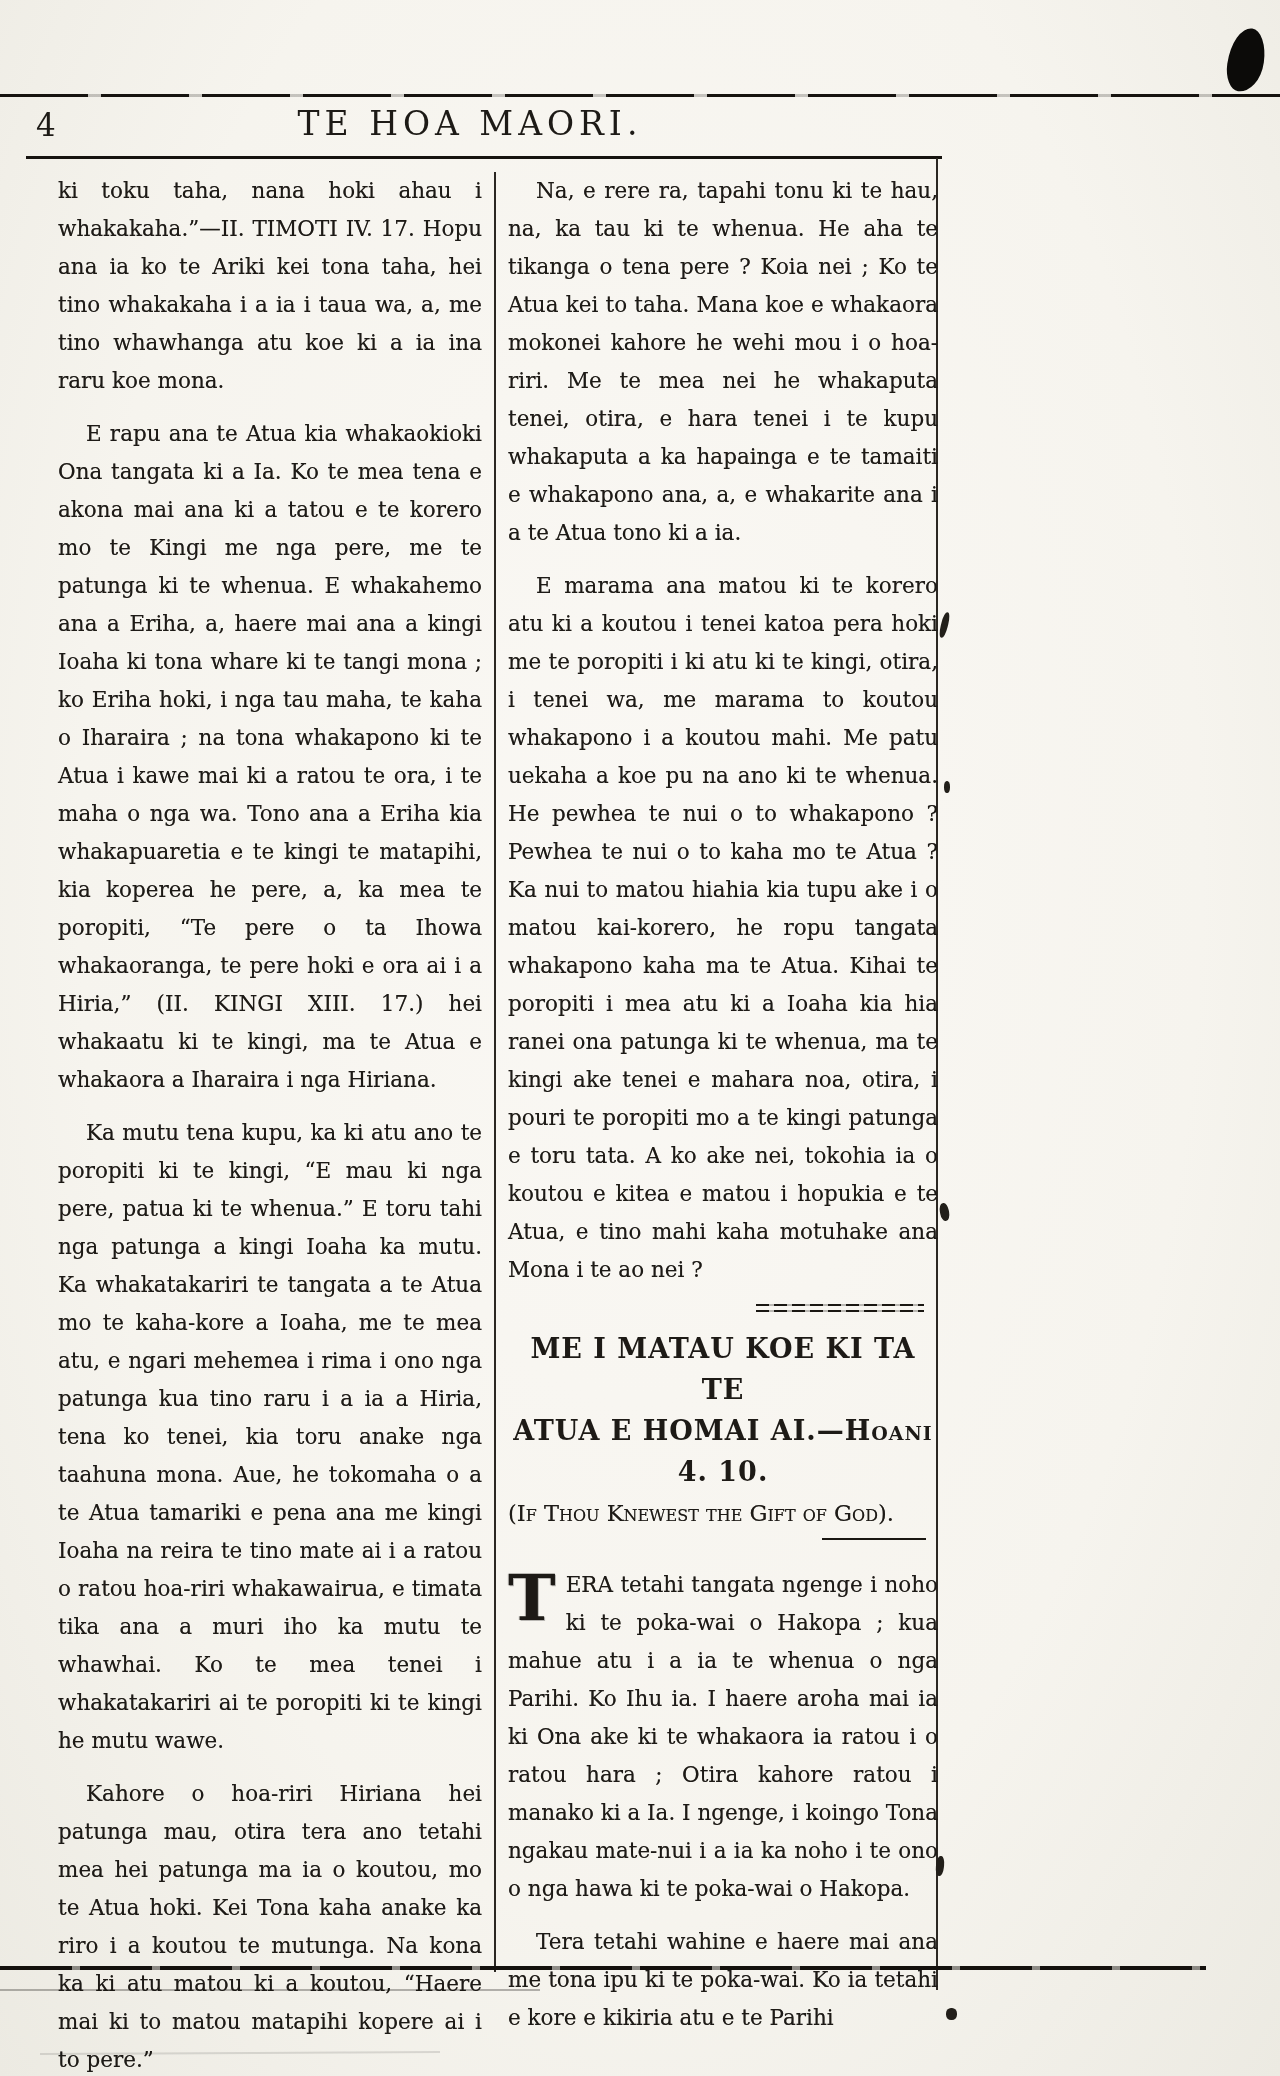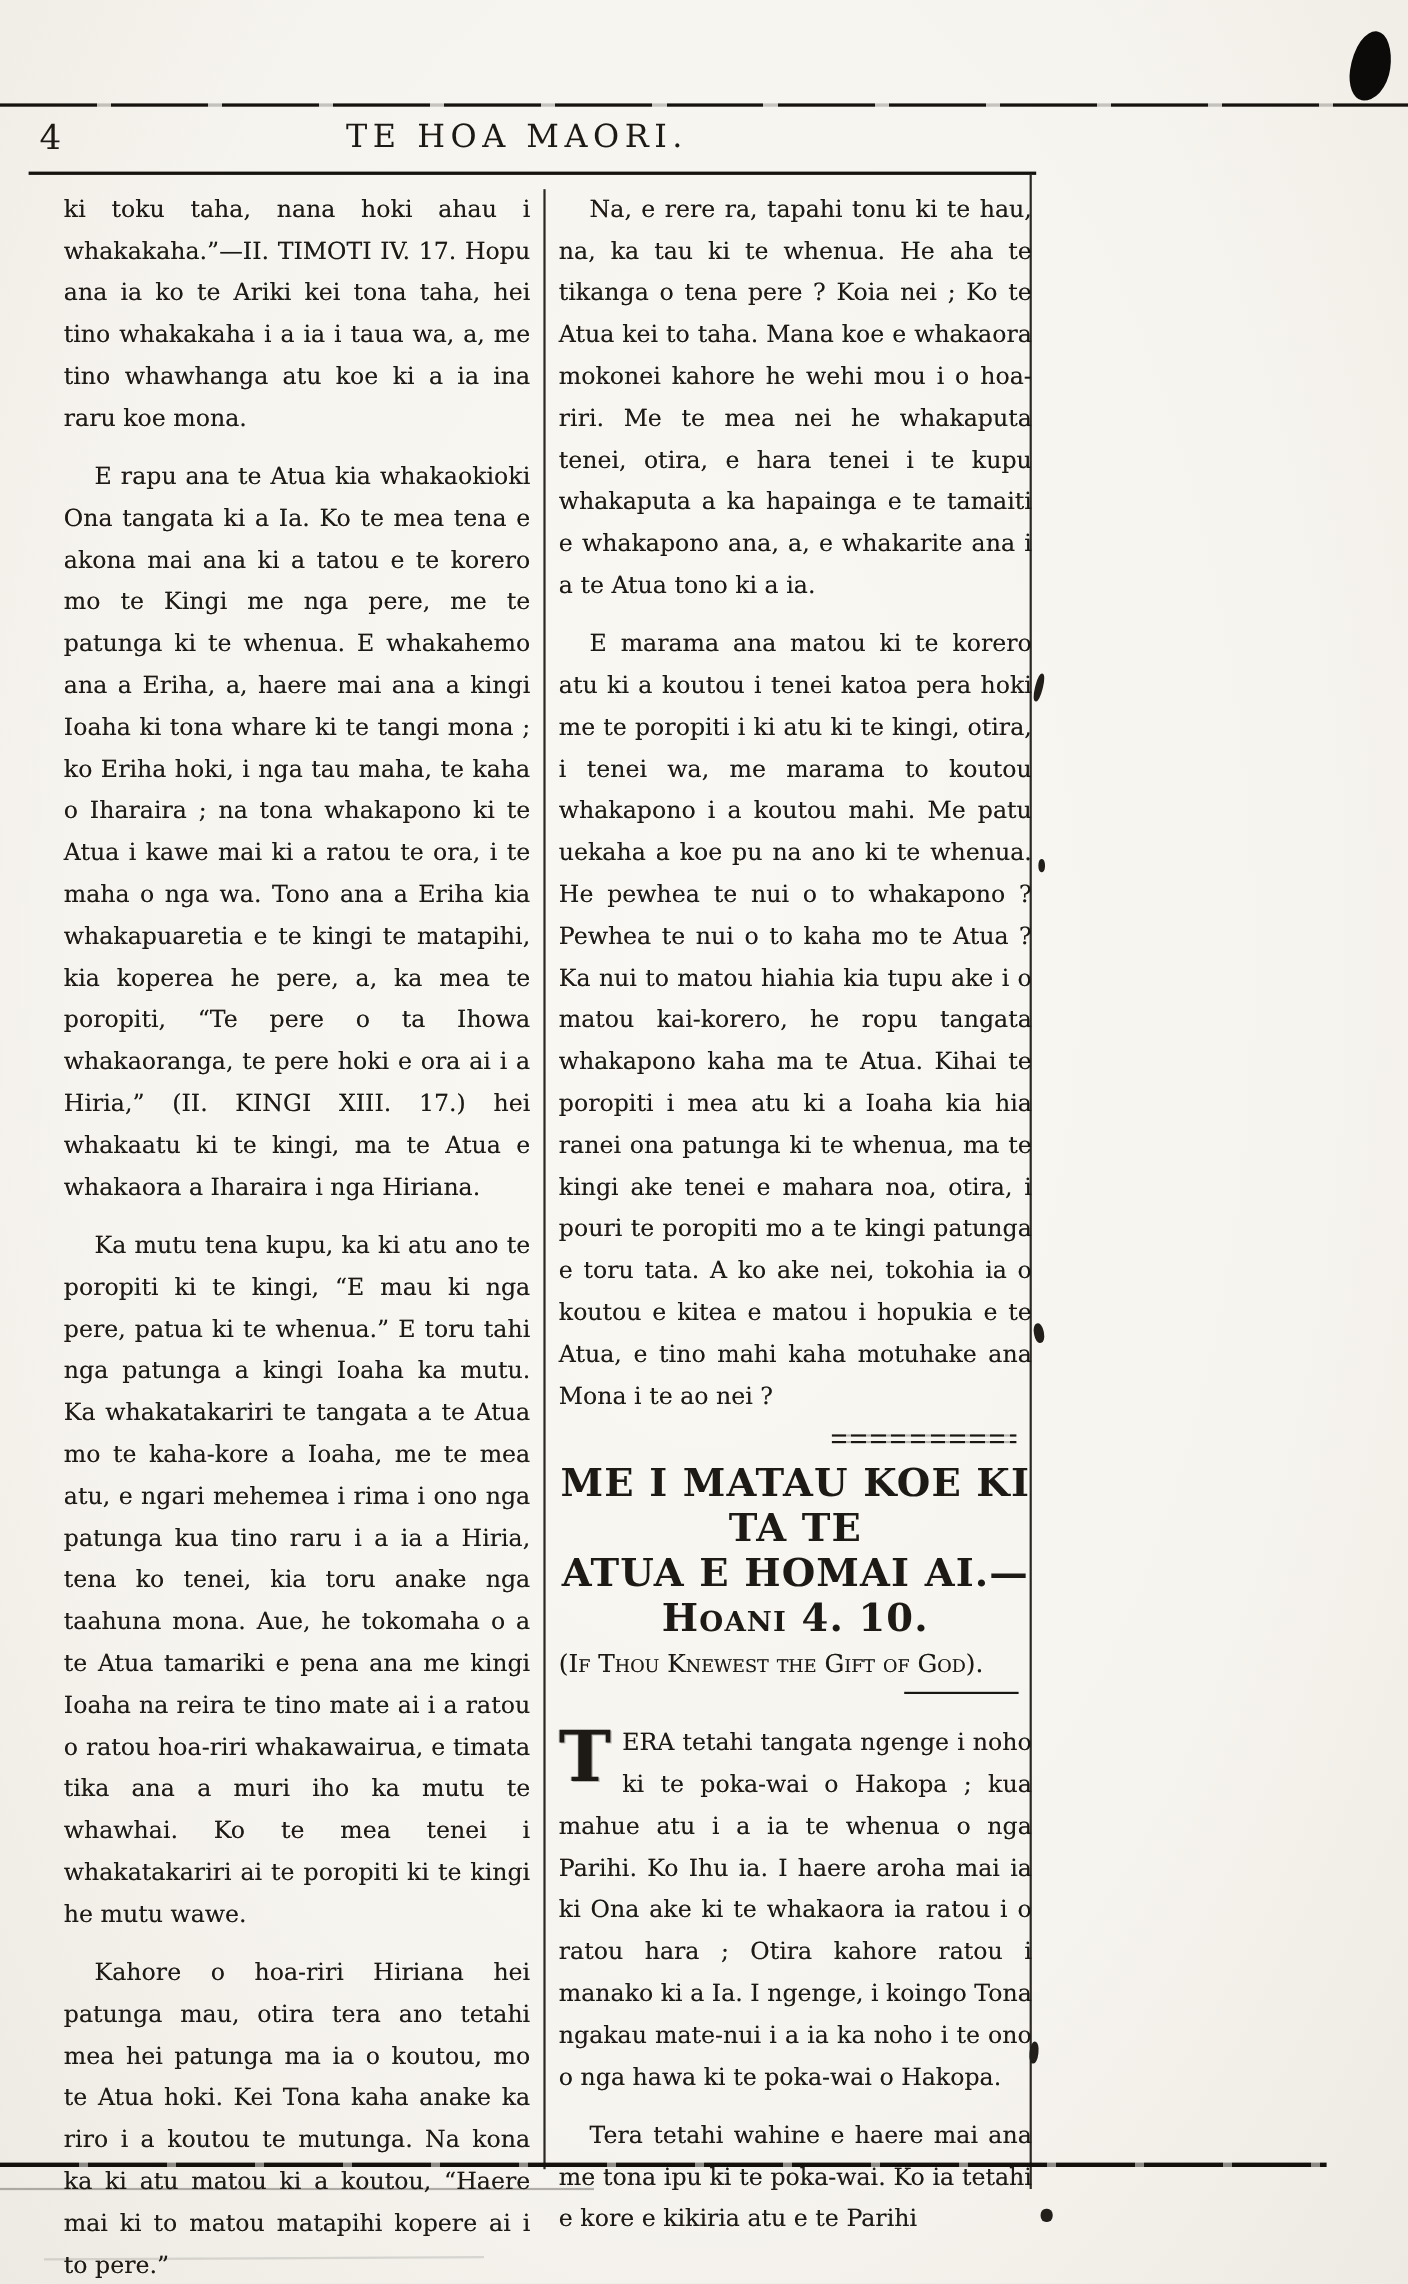--- a/index.html
+++ b/index.html
@@ -15,36 +15,36 @@
     background:repeating-linear-gradient(90deg,#16130f 0 88px,rgba(22,19,15,.22) 88px 101px);}
   .rule-head{position:absolute;top:156px;left:26px;width:916px;height:3px;background:#16130f;}
   .right-border{position:absolute;left:936px;top:158px;width:2px;height:1832px;background:#2b2722;}
   .rule-bottom{position:absolute;top:1966px;left:0;width:1206px;height:4px;
     background:repeating-linear-gradient(90deg,#14110d 0 72px,rgba(20,17,13,.45) 72px 80px);}
   .rule-bottom2{position:absolute;top:1989px;left:0;width:540px;height:2px;background:rgba(20,17,13,.30);}
   .rule-bottom3{position:absolute;top:2052px;left:40px;width:400px;height:2px;background:rgba(20,17,13,.12);transform:rotate(-.3deg);}
   
   .pageno{position:absolute;left:36px;top:102px;font-size:31px;line-height:46px;}
   .title{position:absolute;left:0;top:100px;width:940px;margin:0;text-align:center;
-    font-size:29px;line-height:48px;font-weight:normal;letter-spacing:5px;}
+    font-size:33px;line-height:48px;font-weight:normal;letter-spacing:5px;}
   
   .columns{position:absolute;top:172px;left:58px;width:880px;display:flex;}
   .col-left{width:424px;}
   .col-divider{width:2px;background:#2b2722;margin:0 12px 0 12px;height:1800px;}
   .col-right{width:430px;}
   p{margin:0 0 15px;font-size:21.5px;line-height:38px;text-align:justify;text-indent:28px;
     text-shadow:0 0 .4px rgba(29,26,22,.55);}
   p.noindent{text-indent:0;}
   
   .orn-divider{margin:8px 14px 16px auto;width:168px;}
   .orn-divider div{height:2px;
     background:repeating-linear-gradient(90deg,#1a1712 0 13px,rgba(26,23,18,.28) 13px 18px);}
   .orn-divider div + div{margin-top:4px;}
   
-  .section-heading{margin:14px 0 4px;text-align:center;font-size:35px;line-height:41px;
+  .section-heading{margin:14px 0 4px;text-align:center;font-size:27px;line-height:41px;
     font-weight:bold;letter-spacing:1px;font-variant:small-caps;}
   .subheading{text-align:left;text-indent:0;font-variant:small-caps;font-size:22.5px;
     line-height:34px;margin:0 0 8px;}
   .short-rule{width:104px;height:2px;background:#1a1712;margin:4px 12px 26px auto;}
   
   .dropcap-para{text-indent:0;}
   .dropcap{float:left;font-size:64px;line-height:56px;padding:4px 10px 0 0;font-weight:bold;
     text-shadow:1px 1px 0 rgba(0,0,0,.25), -1px 0 0 rgba(0,0,0,.15);}
   
   .blob{position:absolute;left:1228px;top:28px;width:36px;height:64px;background:#0c0b09;

